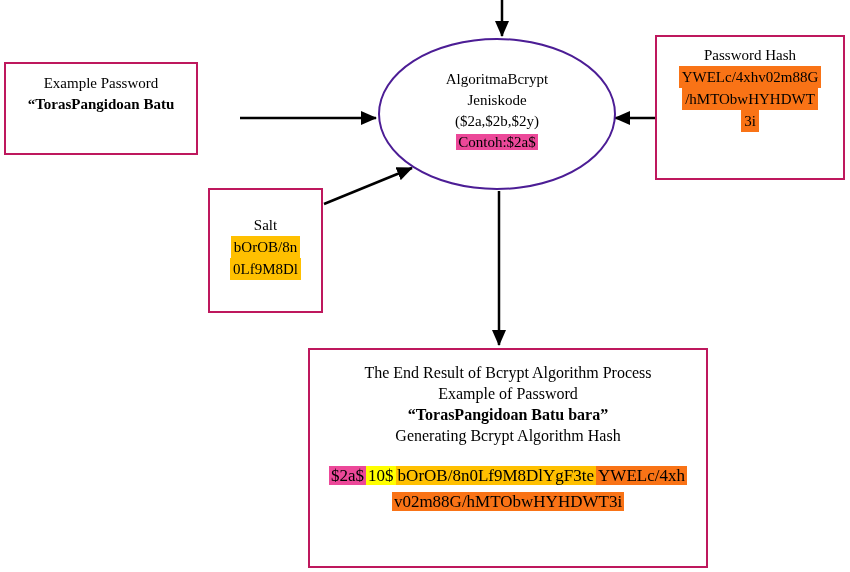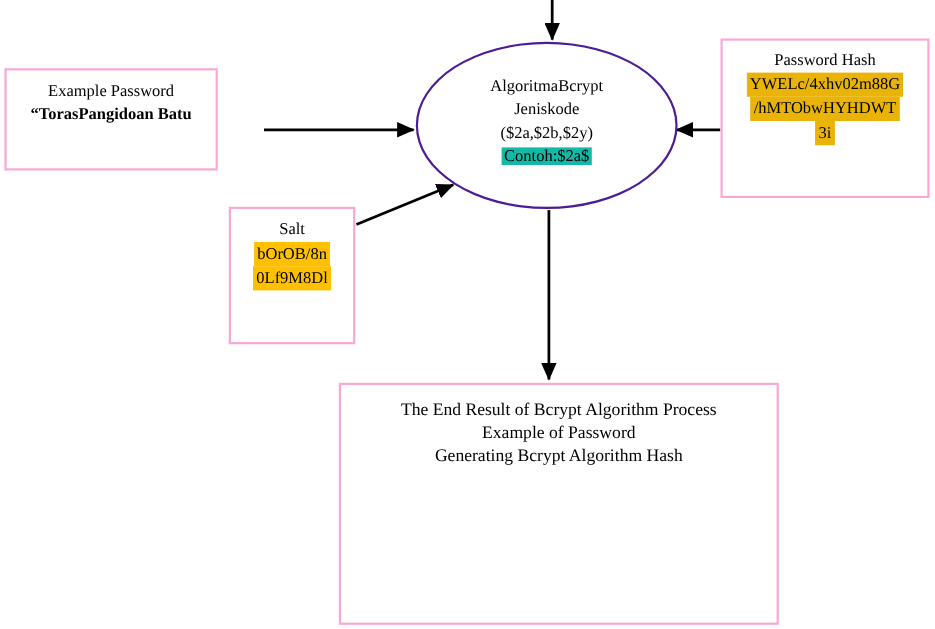--- a/index.html
+++ b/index.html
@@ -16,52 +16,52 @@
 
   .arrows-layer {
     position: absolute;
     left: 0; top: 0;
     width: 850px; height: 572px;
     pointer-events: none;
   }
 
   .box {
     position: absolute;
-    border: 2px solid #f9a8d4;
+    border: 2px solid #be185d;
     background: #fff;
     text-align: center;
     font-size: 15px;
     line-height: 21px;
   }
 
   .box-example-password { left: 4px; top: 62px; width: 194px; height: 93px; padding-top: 9px; }
   .box-password-hash    { left: 655px; top: 35px; width: 190px; height: 145px; padding-top: 7px; }
-  .box-salt             { left: 208px; top: 188px; width: 115px; height: 125px; padding-top: 8px; }
+  .box-salt             { left: 208px; top: 188px; width: 115px; height: 125px; padding-top: 24px; }
   .box-result           { left: 308px; top: 348px; width: 400px; height: 220px; padding-top: 12px; font-size: 16px; line-height: 21px; }
 
   .ellipse {
     position: absolute;
     left: 378px; top: 38px;
     width: 238px; height: 152px;
     border: 2px solid #4c1d95;
     border-radius: 50%;
     background: #fff;
     text-align: center;
     font-size: 15px;
     line-height: 21px;
     padding-top: 29px;
   }
 
   .bold { font-weight: bold; }
 
   .hl { padding: 0 2px; }
-  .hl-red    { background: #14b8a6; text-align: center; }
+  .hl-red    { background: #ec4899; text-align: center; }
   .hl-yellow { background: #ffff00; }
   .hl-orange { background: #ffc000; }
-  .hl-green  { background: #eab308; }
+  .hl-green  { background: #f97316; }
 
   .stack-line { display: inline-block; padding: 0 3px; }
   .stack div { line-height: 22px; }
 
   .result-hash {
     margin-top: 17px;
     font-size: 17px;
     line-height: 26px;
   }
 </style>
@@ -104,16 +104,18 @@
 
   <div class="box box-salt stack">
     <div>Salt</div>
     <div><span class="hl hl-orange stack-line">bOrOB/8n</span></div>
     <div><span class="hl hl-orange stack-line">0Lf9M8Dl</span></div>
   </div>
 
   <div class="box box-result">
     <div>The End Result of Bcrypt Algorithm Process</div>
     <div>Example of Password</div>
+    <div class="bold">“TorasPangidoan Batu bara”</div>
     <div>Generating Bcrypt Algorithm Hash</div>
+    <div class="result-hash"><span class="hl hl-red">$2a$</span><span class="hl hl-yellow">10$</span><span class="hl hl-orange">bOrOB/8n0Lf9M8DlYgF3te</span><span class="hl hl-green">YWELc/4xh</span><br><span class="hl hl-green">v02m88G/hMTObwHYHDWT3i</span></div>
   </div>
 
 </div>
 
 </body></html>

